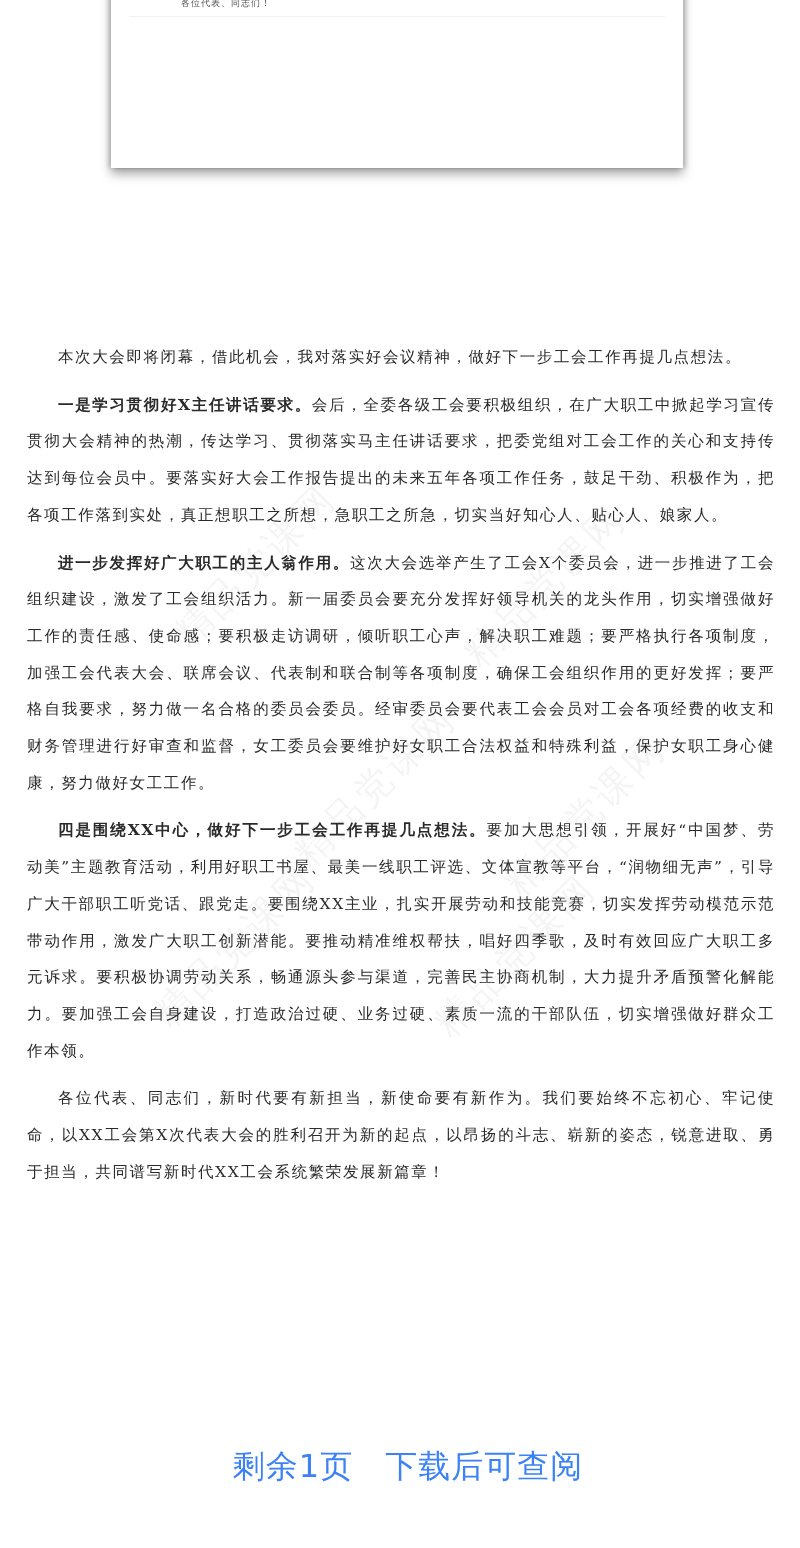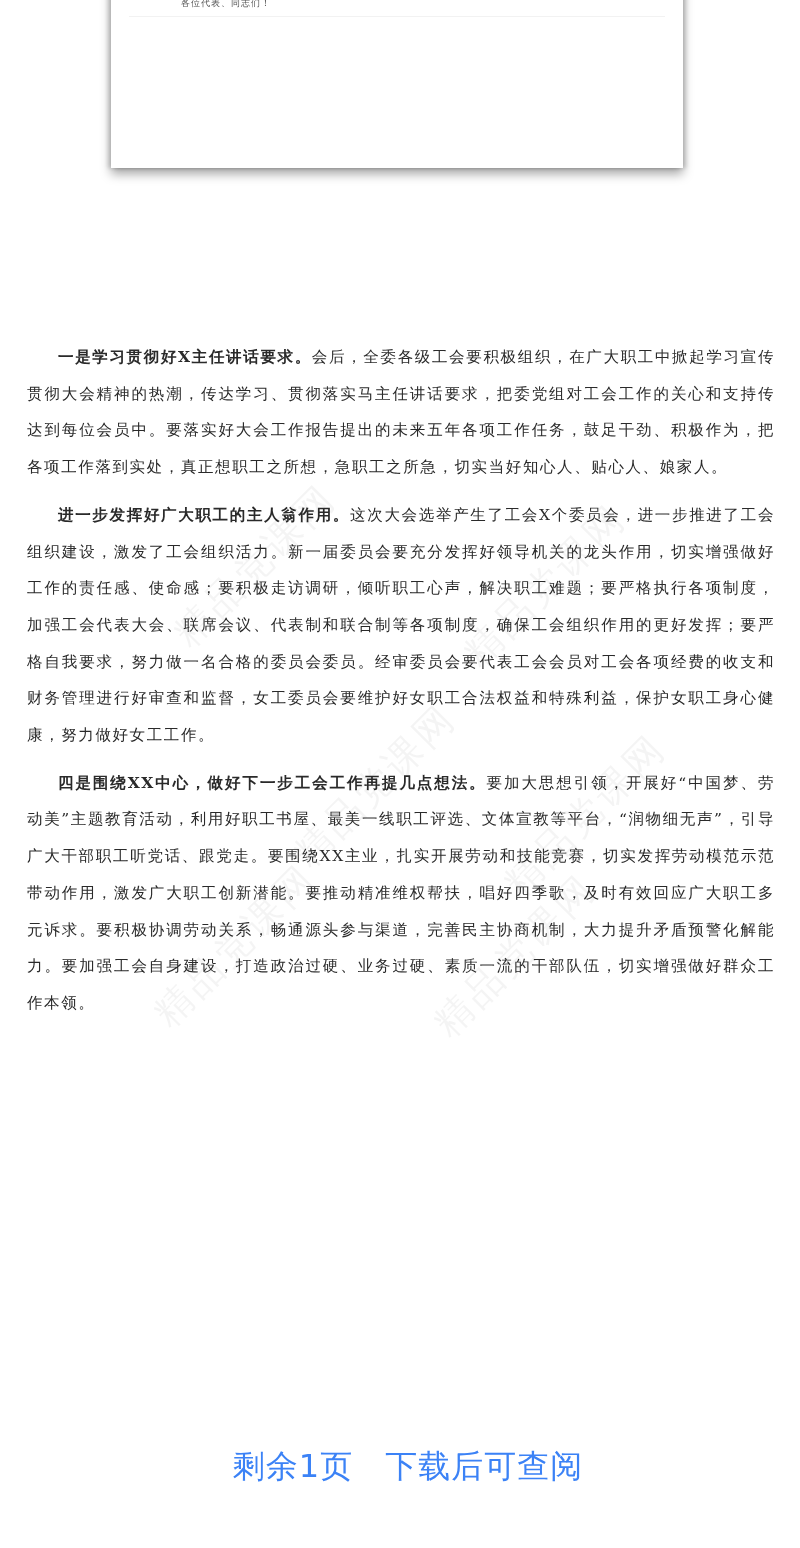--- a/index.html
+++ b/index.html
@@ -52,25 +52,31 @@
   <div class="wm" style="left:150px; top:540px;">精品党课网</div>
   <div class="wm" style="left:440px; top:560px;">精品党课网</div>
   <div class="wm" style="left:270px; top:760px;">精品党课网</div>
   <div class="wm" style="left:480px; top:790px;">精品党课网</div>
   <div class="wm" style="left:130px; top:920px;">精品党课网</div>
   <div class="wm" style="left:410px; top:930px;">精品党课网</div>
 </div>
 
 <div class="body-text">
   <p class="para">
+    <span class="lead"></span><span>本次大会即将闭幕，借此机会，我对落实好会议精神，做好下一步工会工作再提几点想法。</span>
+  </p>
+  <p class="para">
     <span class="lead">一是学习贯彻好X主任讲话要求。</span><span>会后，全委各级工会要积极组织，在广大职工中掀起学习宣传贯彻大会精神的热潮，传达学习、贯彻落实马主任讲话要求，把委党组对工会工作的关心和支持传达到每位会员中。要落实好大会工作报告提出的未来五年各项工作任务，鼓足干劲、积极作为，把各项工作落到实处，真正想职工之所想，急职工之所急，切实当好知心人、贴心人、娘家人。</span>
   </p>
   <p class="para">
     <span class="lead">进一步发挥好广大职工的主人翁作用。</span><span>这次大会选举产生了工会X个委员会，进一步推进了工会组织建设，激发了工会组织活力。新一届委员会要充分发挥好领导机关的龙头作用，切实增强做好工作的责任感、使命感；要积极走访调研，倾听职工心声，解决职工难题；要严格执行各项制度，加强工会代表大会、联席会议、代表制和联合制等各项制度，确保工会组织作用的更好发挥；要严格自我要求，努力做一名合格的委员会委员。经审委员会要代表工会会员对工会各项经费的收支和财务管理进行好审查和监督，女工委员会要维护好女职工合法权益和特殊利益，保护女职工身心健康，努力做好女工工作。</span>
   </p>
   <p class="para">
     <span class="lead">四是围绕XX中心，做好下一步工会工作再提几点想法。</span><span>要加大思想引领，开展好“中国梦、劳动美”主题教育活动，利用好职工书屋、最美一线职工评选、文体宣教等平台，“润物细无声”，引导广大干部职工听党话、跟党走。要围绕XX主业，扎实开展劳动和技能竞赛，切实发挥劳动模范示范带动作用，激发广大职工创新潜能。要推动精准维权帮扶，唱好四季歌，及时有效回应广大职工多元诉求。要积极协调劳动关系，畅通源头参与渠道，完善民主协商机制，大力提升矛盾预警化解能力。要加强工会自身建设，打造政治过硬、业务过硬、素质一流的干部队伍，切实增强做好群众工作本领。</span>
   </p>
+  <p class="para">
+    <span class="lead"></span><span>各位代表、同志们，新时代要有新担当，新使命要有新作为。我们要始终不忘初心、牢记使命，以XX工会第X次代表大会的胜利召开为新的起点，以昂扬的斗志、崭新的姿态，锐意进取、勇于担当，共同谱写新时代XX工会系统繁荣发展新篇章！</span>
+  </p>
 </div>
 
 <div class="more-banner">
   <span>剩余1页</span><span>下载后可查阅</span>
 </div>
 
 </body></html>

